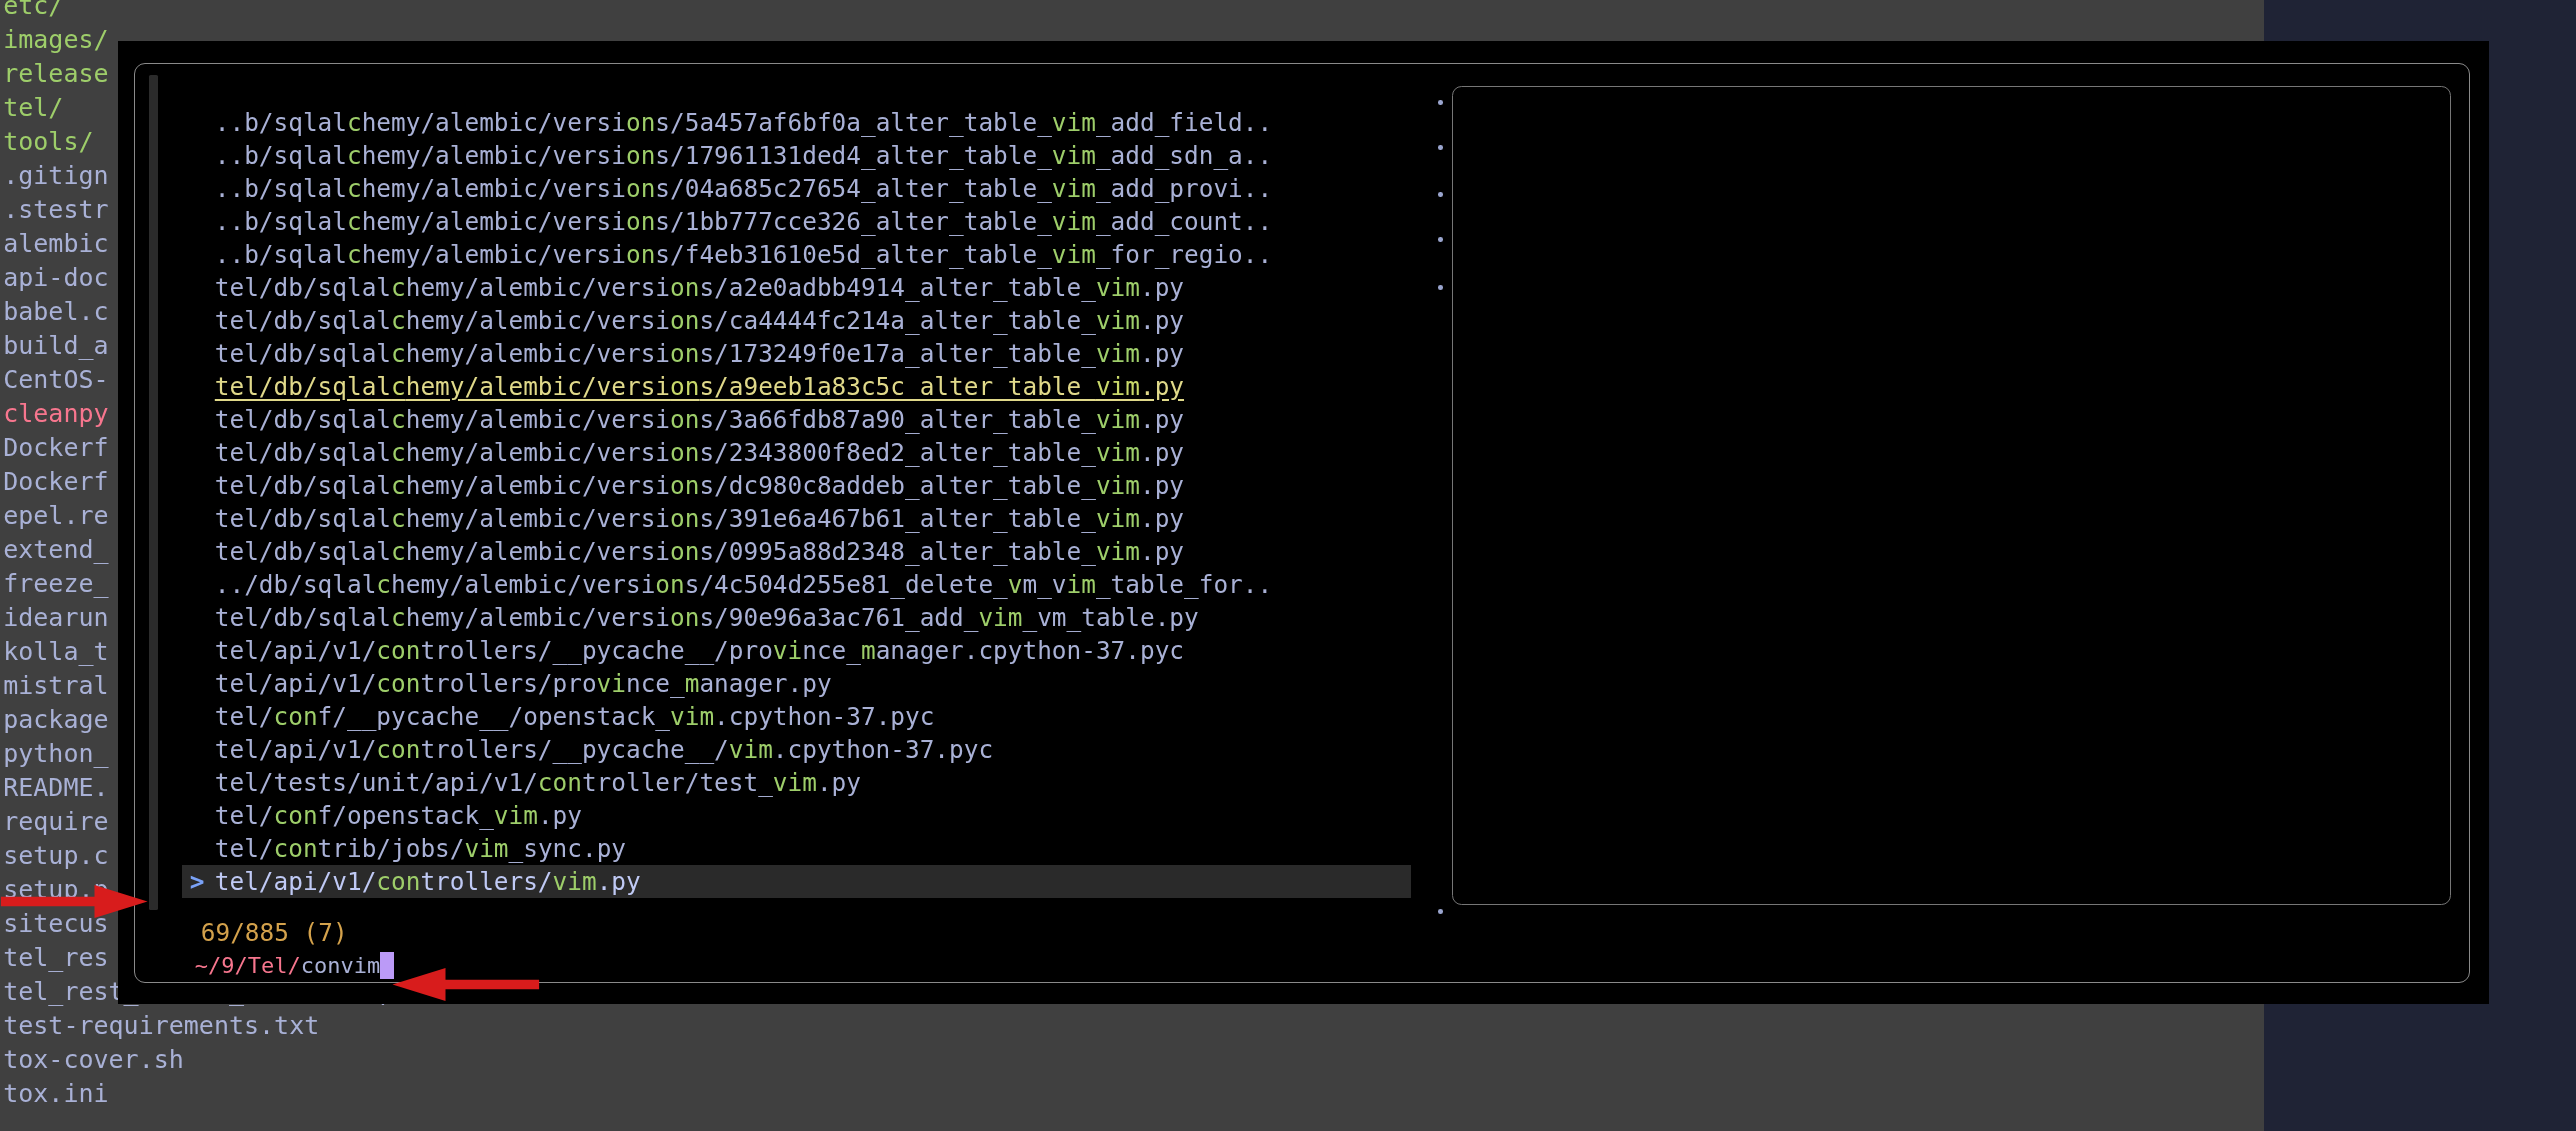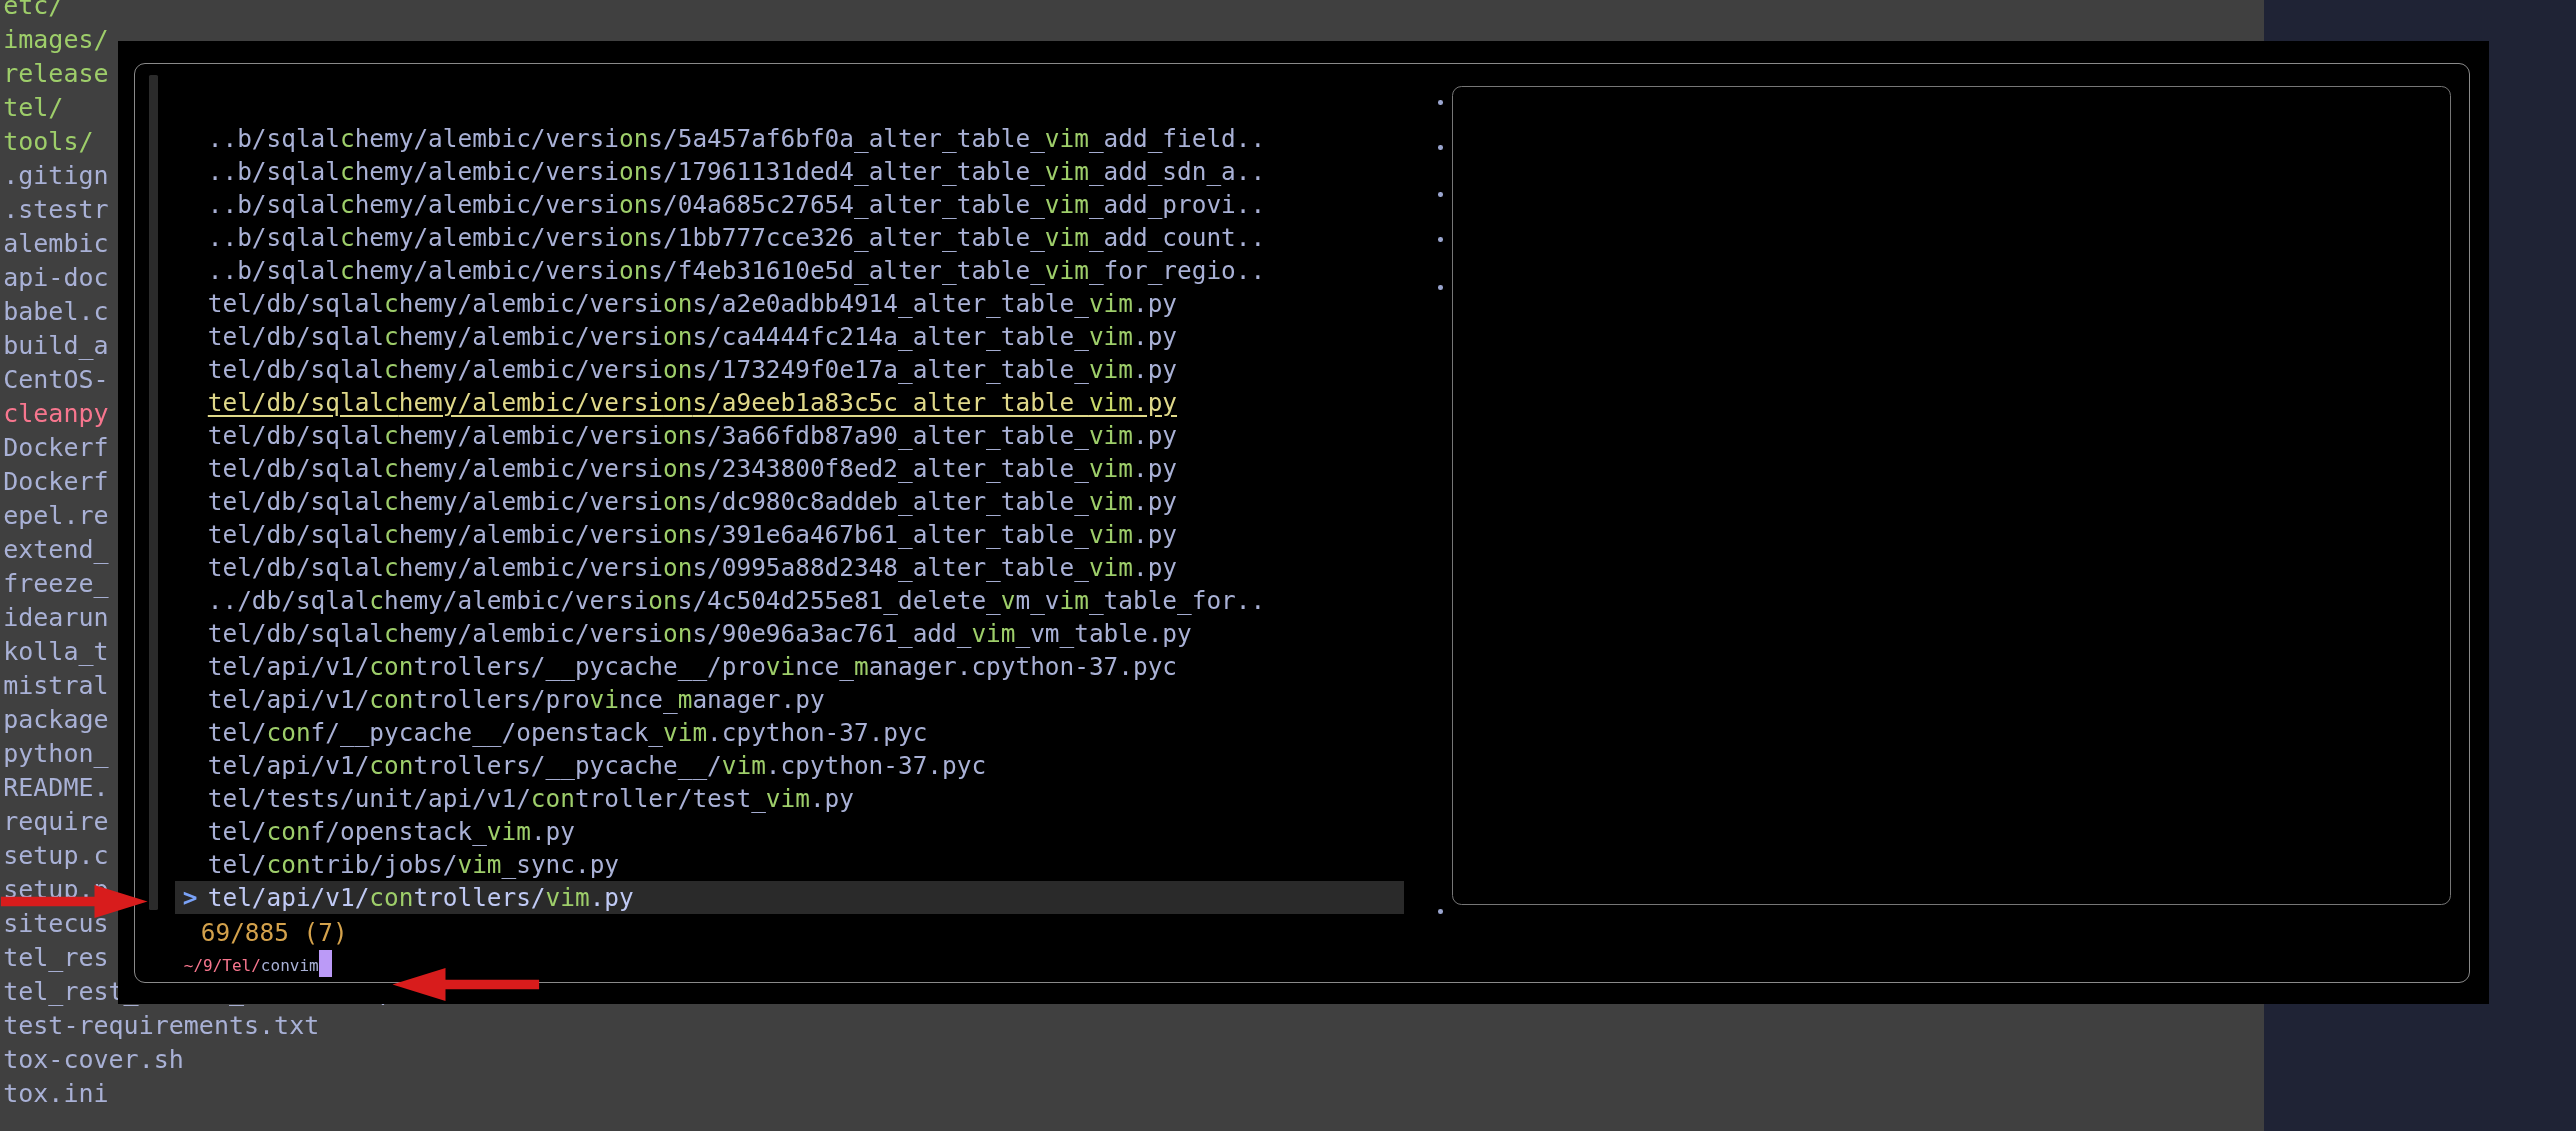--- a/index.html
+++ b/index.html
@@ -36,22 +36,22 @@
   }
 
   
   .list-scroll{
     position:absolute; left:14px; top:11px; width:9.5px; height:835px;
     background:#2b2b2b; border-radius:1.6px;
   }
 
   
   .result-list{
-    position:absolute; left:40px; top:1.6px; width:1229px; height:843px;
-    font-size:24.4px; line-height:33px; white-space:pre; overflow:hidden;margin-top:16px;
+    position:absolute; left:47px; top:1.6px; width:1229px; height:843px;
+    font-size:24.4px; line-height:33px; white-space:pre; overflow:hidden;
   }
   .result-list .item{
     height:33px; padding-left:33px; position:relative;
     color:#a9b1d6;
   }
   .result-list .item .ptr{
     position:absolute; left:7.9px; top:0; color:#7aa2f7; font-weight:bold;
   }
   .result-list .item.sel{
     background:#2a2a2a;
@@ -79,22 +79,22 @@
     background:#9aa5ce; left:3.2px;
   }
 
   
   .status-line{
     position:absolute; left:66px; top:852px;
     font-size:24.4px; line-height:33px; white-space:pre;
     color:#d4a24c;
   }
   .prompt-line{
-    position:absolute; left:49px; top:885px;
-    font-size:16px; line-height:33px; white-space:pre;
+    position:absolute; left:60px; top:885px;
+    font-size:22px; line-height:33px; white-space:pre;
   }
   .prompt-path{ color:#f7768e; }
   .prompt-query{ color:#a9b1d6; }
   .cursor-block{
     display:inline-block; width:13.4px; height:27px;
     background:#bb9af7; vertical-align:-5.5px;
   }
 
   
   .arrow{ position:absolute; z-index:40; }

